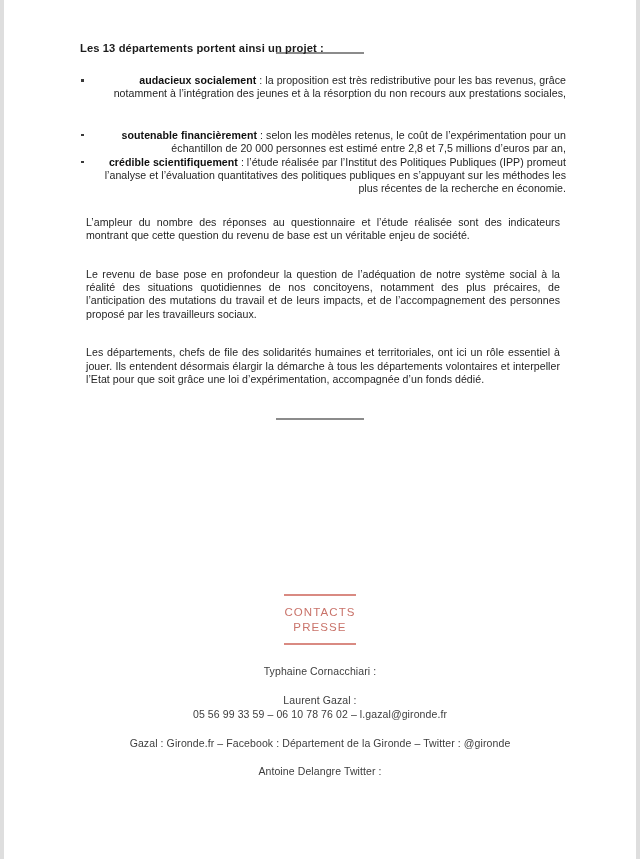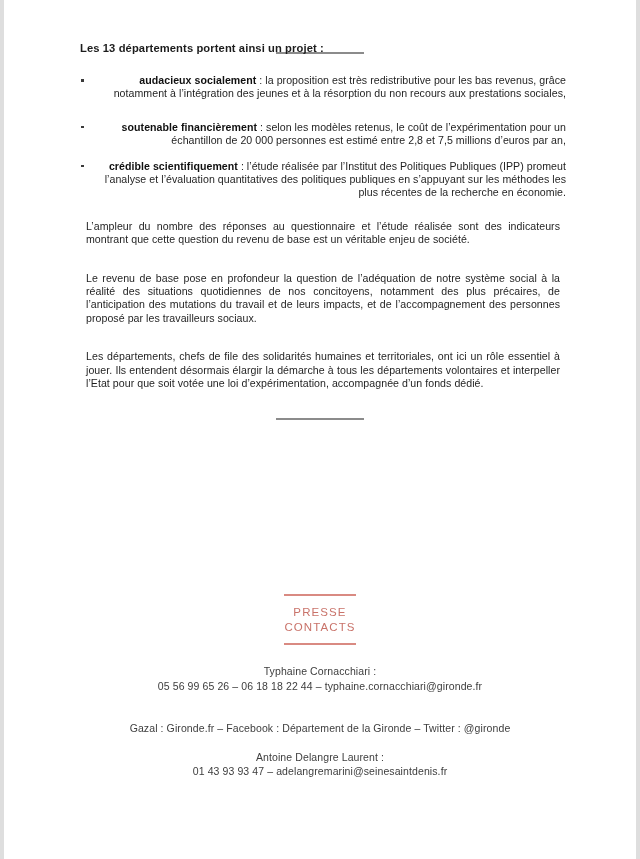--- a/index.html
+++ b/index.html
@@ -145,75 +145,77 @@
 
     <p class="lead">Les 13 départements portent ainsi un projet :</p>
 
     <div style="height:20px"></div>
 
     <ul class="bullets">
       <li>
         <span class="dot"></span>
         <b>audacieux socialement</b><span> : la proposition est très redistributive pour les bas revenus, grâce notamment à l’intégration des jeunes et à la résorption du non recours aux prestations sociales,</span>
       </li>
-      <li style="margin-top:20px">
+      <li style="margin-top:28px">
         <span class="dot"></span>
         <b>soutenable financièrement</b><span> : selon les modèles retenus, le coût de l’expérimentation pour un échantillon de 20 000 personnes est estimé entre 2,8 et 7,5 millions  d’euros par an,</span>
       </li>
-      <li style="margin-top:12px">
+      <li style="">
         <span class="dot"></span>
         <b>crédible scientifiquement</b><span> : l’étude réalisée par l’Institut des Politiques Publiques (IPP) promeut l’analyse et l’évaluation quantitatives des politiques publiques en s’appuyant sur les méthodes les plus récentes de la recherche en économie.</span>
       </li>
     </ul>
 
     <div style="height:14px"></div>
 
     <p class="para">L’ampleur du nombre des réponses au questionnaire et l’étude réalisée sont des indicateurs montrant que cette question du revenu de base est un véritable enjeu de société.</p>
 
     <div style="height:13px"></div>
 
     <p class="para">Le revenu de base pose en profondeur la question de l’adéquation de notre système social à la réalité des situations quotidiennes de nos concitoyens, notamment des plus précaires, de l’anticipation des mutations du travail et de leurs impacts, et de l’accompagnement des personnes proposé par les travailleurs sociaux.</p>
 
     <div style="height:13px"></div>
 
-    <p class="para justify-stretch">Les départements, chefs de file des solidarités humaines et territoriales, ont ici un rôle essentiel à jouer. Ils entendent désormais élargir la démarche  à tous les départements volontaires et interpeller l’Etat pour que soit votée une loi d’expérimentation, accompagnée d’un fonds dédié.</p>
+    <p class="para justify-stretch">Les départements, chefs de file des solidarités humaines et territoriales, ont ici un rôle essentiel à jouer. Ils entendent désormais élargir la démarche  à tous les départements volontaires et interpeller l’Etat pour que soit grâce une loi d’expérimentation, accompagnée d’un fonds dédié.</p>
 
   </div>
 
   <div style="position:absolute; left:0; top:418px; width:640px;">
     <div class="rule-mid"></div>
   </div>
 
   <div style="position:absolute; left:0; top:594px; width:640px;">
 
     <div class="contacts-block">
       <div class="contacts-rule"></div>
       <div style="height:9px"></div>
+      <p class="contacts-title">CONTACTS</p>
       <p class="contacts-title">PRESSE</p>
-      <p class="contacts-title">CONTACTS</p>
       <div style="height:8px"></div>
       <div class="contacts-rule"></div>
     </div>
 
     <div style="height:19px"></div>
 
     <div class="contact-entry">
       <span class="name">Typhaine Cornacchiari :</span>
-      <span class="detail">05 56 99 65 26 – 06 18 18 22 44 – typhaine.cornacchiari@gironde.fr</span>
-    </div>
-
-    <div style="height:14px"></div>
-
+    </div>
+
+    <div style="height:14px"></div>
+
+    <div class="contact-entry">
+      <span class="name">Laurent Gazal :</span>
+      <span class="detail">05 56 99 33 59 – 06 10 78 76 02 – l.gazal@gironde.fr</span>
+    </div>
 
     <div style="height:14px"></div>
 
     <div class="social-line">Gazal : Gironde.fr – Facebook : Département de la Gironde – Twitter : @gironde</div>
 
     <div style="height:14px"></div>
 
     <div class="contact-entry">
-      <span class="name">Antoine Delangre Laurent :</span>
-      <span class="detail">01 43 93 93 47 – adelangremarini@seinesaintdenis.fr</span>
+      <span class="name">Antoine Delangre Twitter :</span>
     </div>
 
   </div>
 
 </div>
 
 </body></html>

